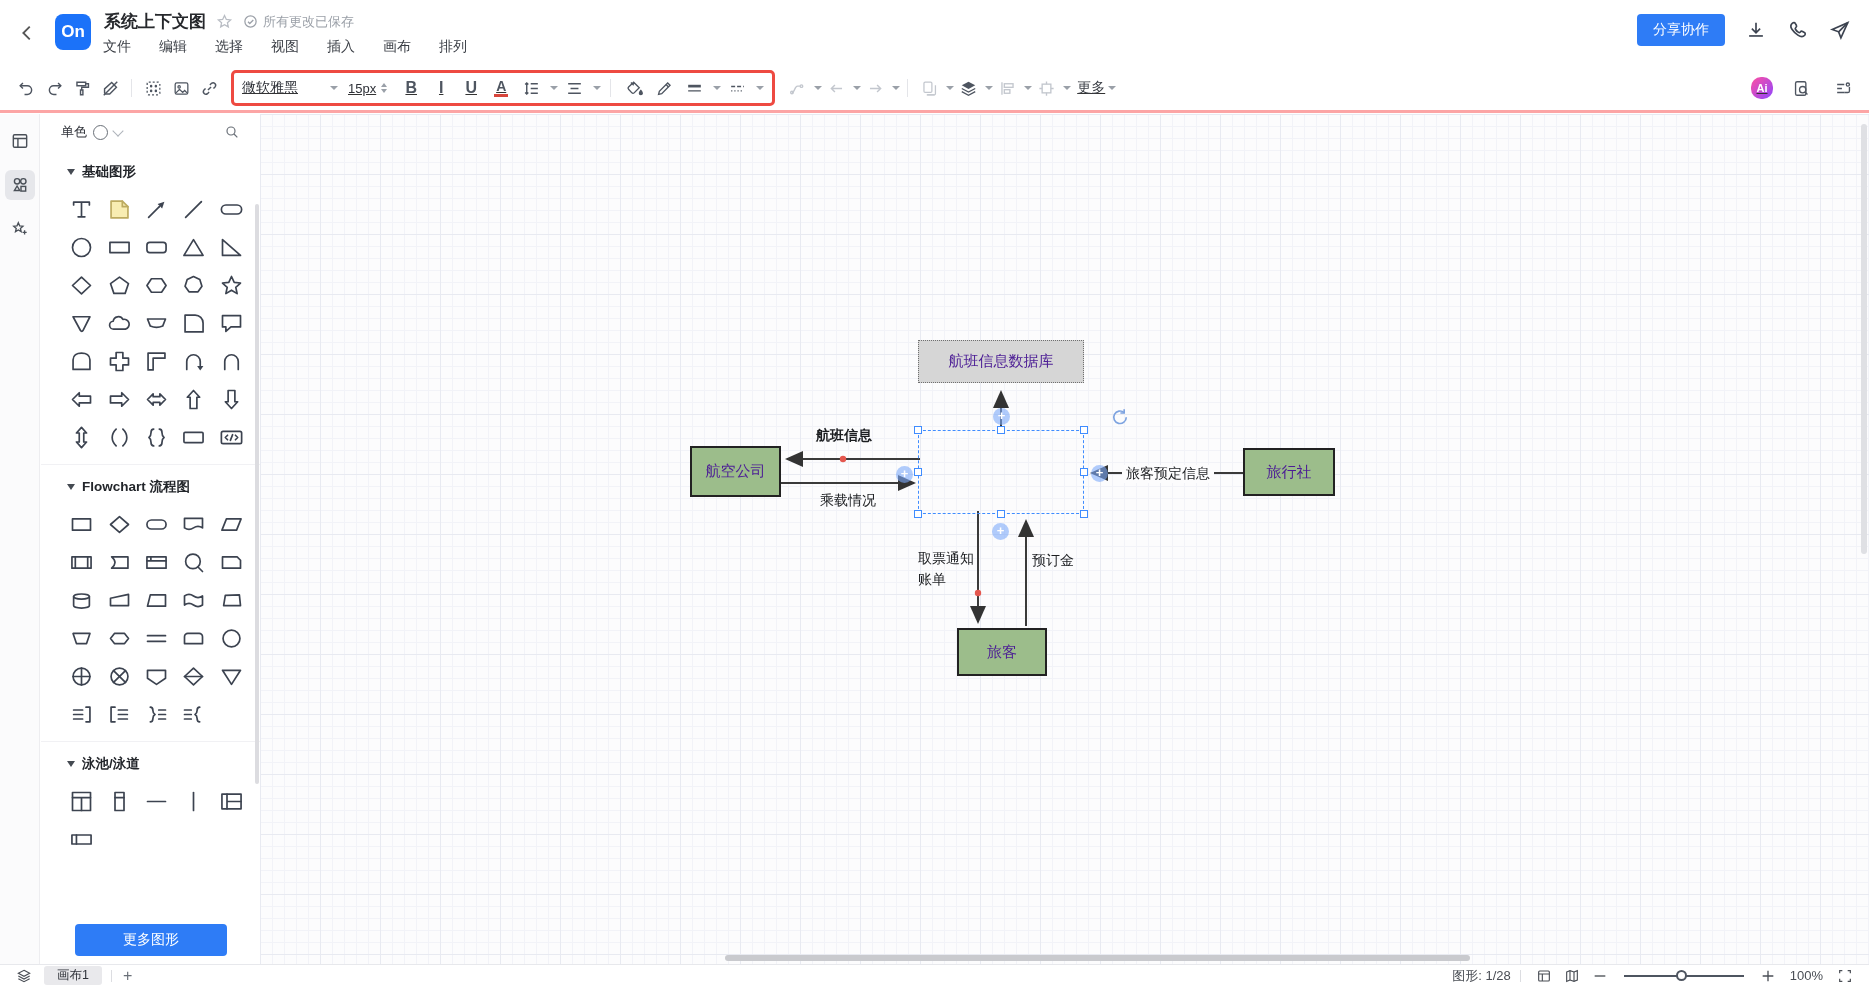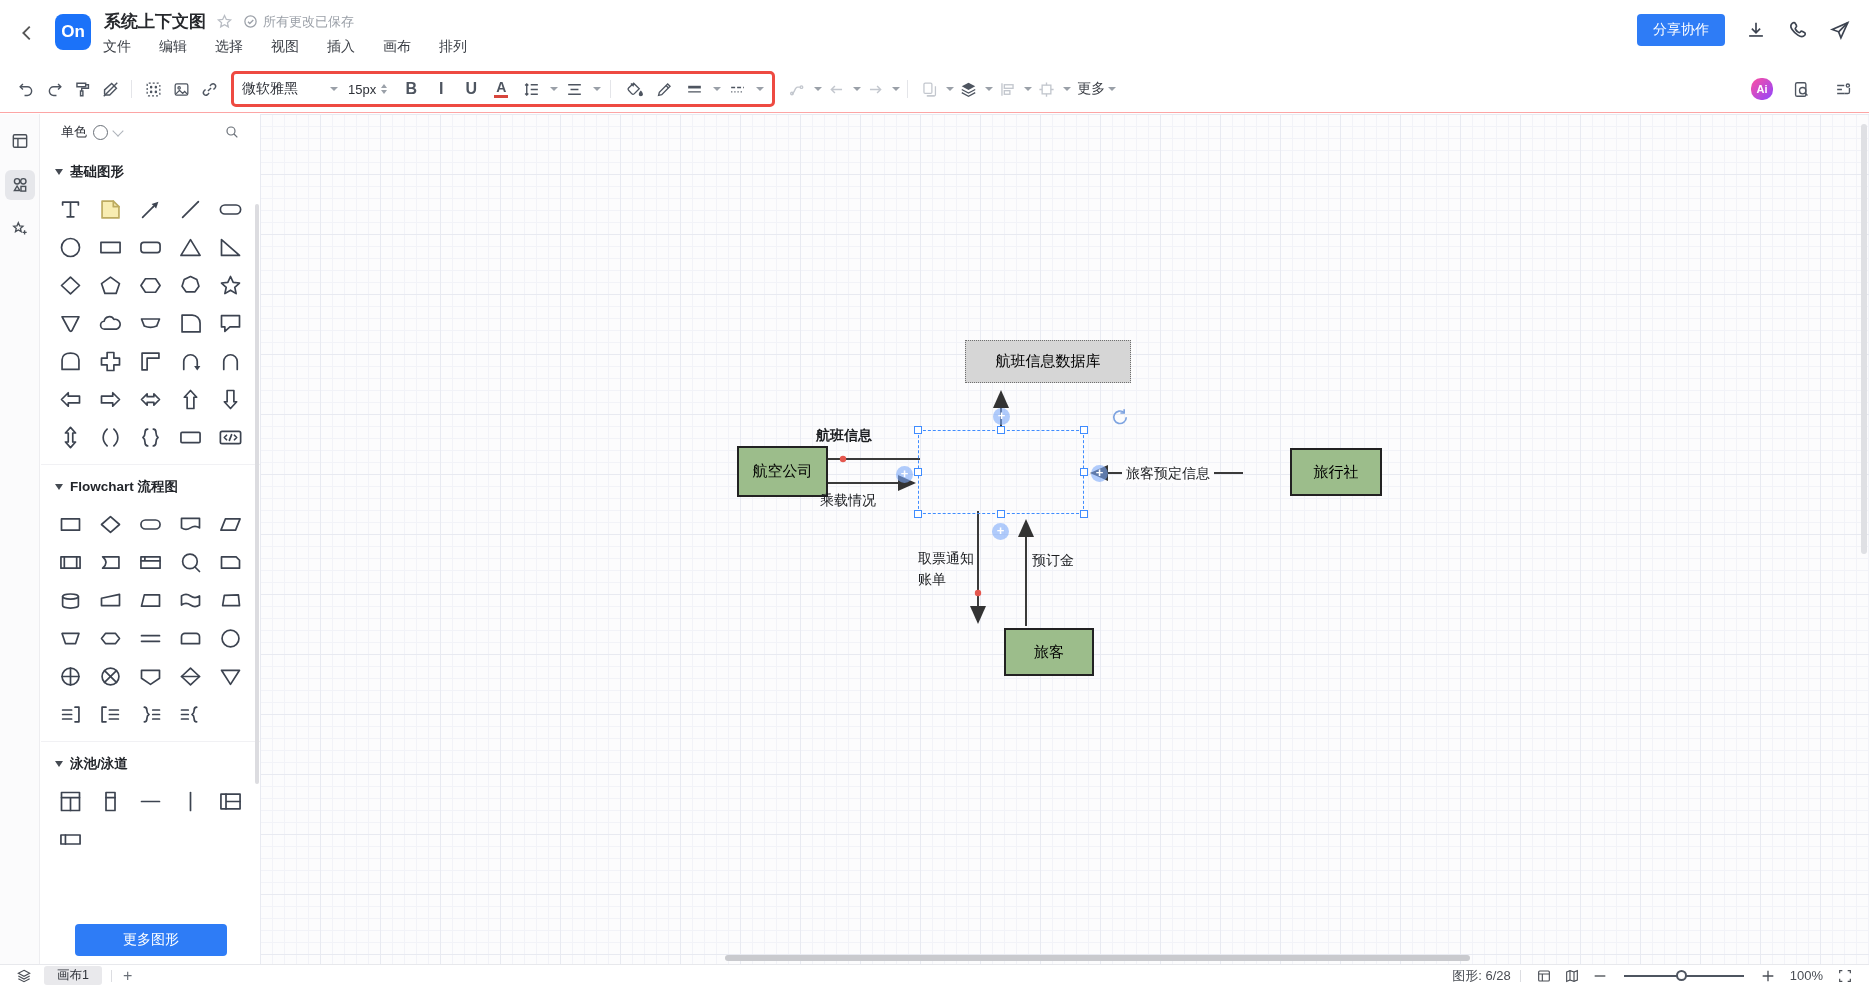--- a/index.html
+++ b/index.html
@@ -17,22 +17,22 @@
   .star-ico { color:#b9bdc4; width:17px; height:17px; }
   .saved { display:flex; align-items:center; gap:5px; color:#9ba0a8; font-size:13px; }
   .menu-row { position:absolute; left:103px; top:38px; display:flex; gap:28px; font-size:14px; color:#3a3e45; }
   .menu-row span { cursor:pointer; }
   .header-right { position:absolute; right:18px; top:14px; display:flex; align-items:center; gap:20px; }
   .share-btn { background:#2e7cf6; color:#fff; font-size:14px; border:none; border-radius:4px;
     padding:7px 16px; cursor:pointer; }
   .hico { width:22px; height:22px; color:#3c4350; cursor:pointer; }
 
   
-  .toolbar { position:absolute; top:66px; left:0; right:0; height:47px; border-bottom:1px solid #fca5a5;
-    display:flex; align-items:center; padding:0 12px; }
+  .toolbar { position:absolute; top:66px; left:0; right:0; height:47px; border-bottom:3px solid #fca5a5;
+    display:flex; align-items:center; padding:0 12px;text-decoration:underline; }
   .tb { width:28px; height:28px; display:flex; align-items:center; justify-content:center;
     color:#4e5560; border-radius:4px; cursor:pointer; flex:none; }
   .tb svg { width:19px; height:19px; }
   .tb.dis { color:#c3c7ce; }
   .tdv { width:1px; height:18px; background:#e4e5e9; margin:0 7px; flex:none; }
   .caret { width:0; height:0; border-left:4px solid transparent; border-right:4px solid transparent;
     border-top:4px solid #9aa0a8; margin-left:3px; flex:none; }
   .redbox { display:flex; align-items:center; border:3px solid #ee4a41; border-radius:5px;
     padding:1px 8px; margin:0 8px; gap:2px; flex:none; }
   .font-select { display:flex; align-items:center; font-size:14px; color:#2e3138; width:96px; cursor:pointer; }
@@ -61,21 +61,21 @@
   
   .panel { position:absolute; top:114px; left:41px; bottom:22px; width:219px; background:#fff; overflow:hidden; }
   .panel-tabs { display:flex; gap:20px; padding:10px 20px 8px; border-bottom:1px solid #efeff2; align-items:center; }
   .ptab { font-size:14px; color:#8a919c; cursor:pointer; }
   .ptab.active { color:#1f2329; font-weight:bold; }
   .filter-row { display:flex; align-items:center; padding:9px 20px; font-size:13px; color:#2e3138; gap:6px; }
   .filter-circle { width:15px; height:15px; border:1.5px solid #6a7078; border-radius:50%; }
   .chev { width:8px; height:8px; border-right:1.5px solid #aeb3ba; border-bottom:1.5px solid #aeb3ba;
     transform:rotate(45deg); margin-top:-3px; }
   .search-ico { margin-left:auto; width:16px; height:16px; color:#6a7078; cursor:pointer; }
-  .section { padding:6px 8px 2px 8px; }
+  .section { padding:6px 8px 2px 20px; }
   .section + .section { border-top:1px solid #f1f1f4; }
   .sec-head { display:flex; align-items:center; gap:7px; font-size:13.5px; font-weight:bold; color:#23262b;
     padding:7px 6px; cursor:pointer; }
   .tri { width:0; height:0; border-left:4.5px solid transparent; border-right:4.5px solid transparent;
     border-top:6px solid #454a52; }
   .shape-grid { display:flex; flex-wrap:wrap; padding:2px 2px 6px; }
   .shape-cell { width:20%; height:38px; display:flex; align-items:center; justify-content:center; cursor:pointer; }
   .shape-cell svg { width:27px; height:27px; stroke:#3c4350; stroke-width:1.5; fill:none;
     stroke-linejoin:round; stroke-linecap:round; }
   .more-shapes { position:absolute; bottom:8px; left:34px; width:152px; height:32px; background:#2e7cf6;
@@ -85,21 +85,21 @@
   
   .canvas { position:absolute; left:260px; top:114px; right:0; bottom:22px; background:#fcfcfd;
     background-image:
       linear-gradient(#e8eaf1 1px,transparent 1px),
       linear-gradient(90deg,#e8eaf1 1px,transparent 1px),
       linear-gradient(#f2f3f8 1px,transparent 1px),
       linear-gradient(90deg,#f2f3f8 1px,transparent 1px);
     background-size:60px 60px,60px 60px,12px 12px,12px 12px; overflow:hidden; }
   .edges { position:absolute; left:0; top:0; width:100%; height:100%; }
   .node { position:absolute; display:flex; align-items:center; justify-content:center;
-    font-size:15px; color:#000000; cursor:pointer; text-align:center;margin-left:47px; }
+    font-size:15px; color:#4c1d95; cursor:pointer; text-align:center; }
   .node.gray { background:#d6d6d6; border:1.5px dotted #6f6f6f; }
   .node.green { background:#9cbd8b; border:2px solid #222; }
   .node.ellipse { background:#d9823c; border:2px solid #222; border-radius:50%; }
   .edge-label { position:absolute; font-size:14px; color:#1c1e21; cursor:pointer; white-space:nowrap; }
   .edge-label.onLine { background:#fcfcfd; padding:0 4px; }
   .two-line { line-height:1.5; white-space:normal; width:60px; }
   .sel-box { position:absolute; border:1.6px dashed #3f8cff; pointer-events:none; }
   .h { position:absolute; width:8px; height:8px; background:#fff; border:1.6px solid #3f8cff; }
   .cdot { position:absolute; width:17px; height:17px; border-radius:50%; background:rgba(125,170,250,.6);
     color:#fff; font-size:13px; line-height:15px; text-align:center; font-weight:bold; cursor:crosshair; }
@@ -871,21 +871,21 @@
       <svg viewBox="0 0 24 24" fill="none" stroke="currentColor" stroke-width="1.7">
           <path d="M12 3.5l8.5 4.5L12 12.5 3.5 8z"></path>
           <path d="M3.5 12l8.5 4.5L20.5 12"></path>
           <path d="M3.5 16l8.5 4.5L20.5 16"></path>
         </svg>
     </span>
     <span class="canvas-tab">画布1</span>
     <span class="sb-div"></span>
     <span class="plus-btn">+</span>
     <div class="sb-right">
-      <span>图形: 6/28</span>
+      <span>图形: 1/28</span>
       <span class="sb-div"></span>
       <span class="sb-ico">
         <svg viewBox="0 0 24 24" fill="none" stroke="currentColor" stroke-width="1.7">
             <rect x="4" y="4.5" width="16" height="15" rx="1.5"></rect>
             <path d="M4 9h16M9.5 9v10.5"></path>
           </svg>
       </span>
       <span class="sb-ico">
         <svg viewBox="0 0 24 24" fill="none" stroke="currentColor" stroke-width="1.7">
             <path d="M4 6l5-2 6 2 5-2v14l-5 2-6-2-5 2z"></path>

